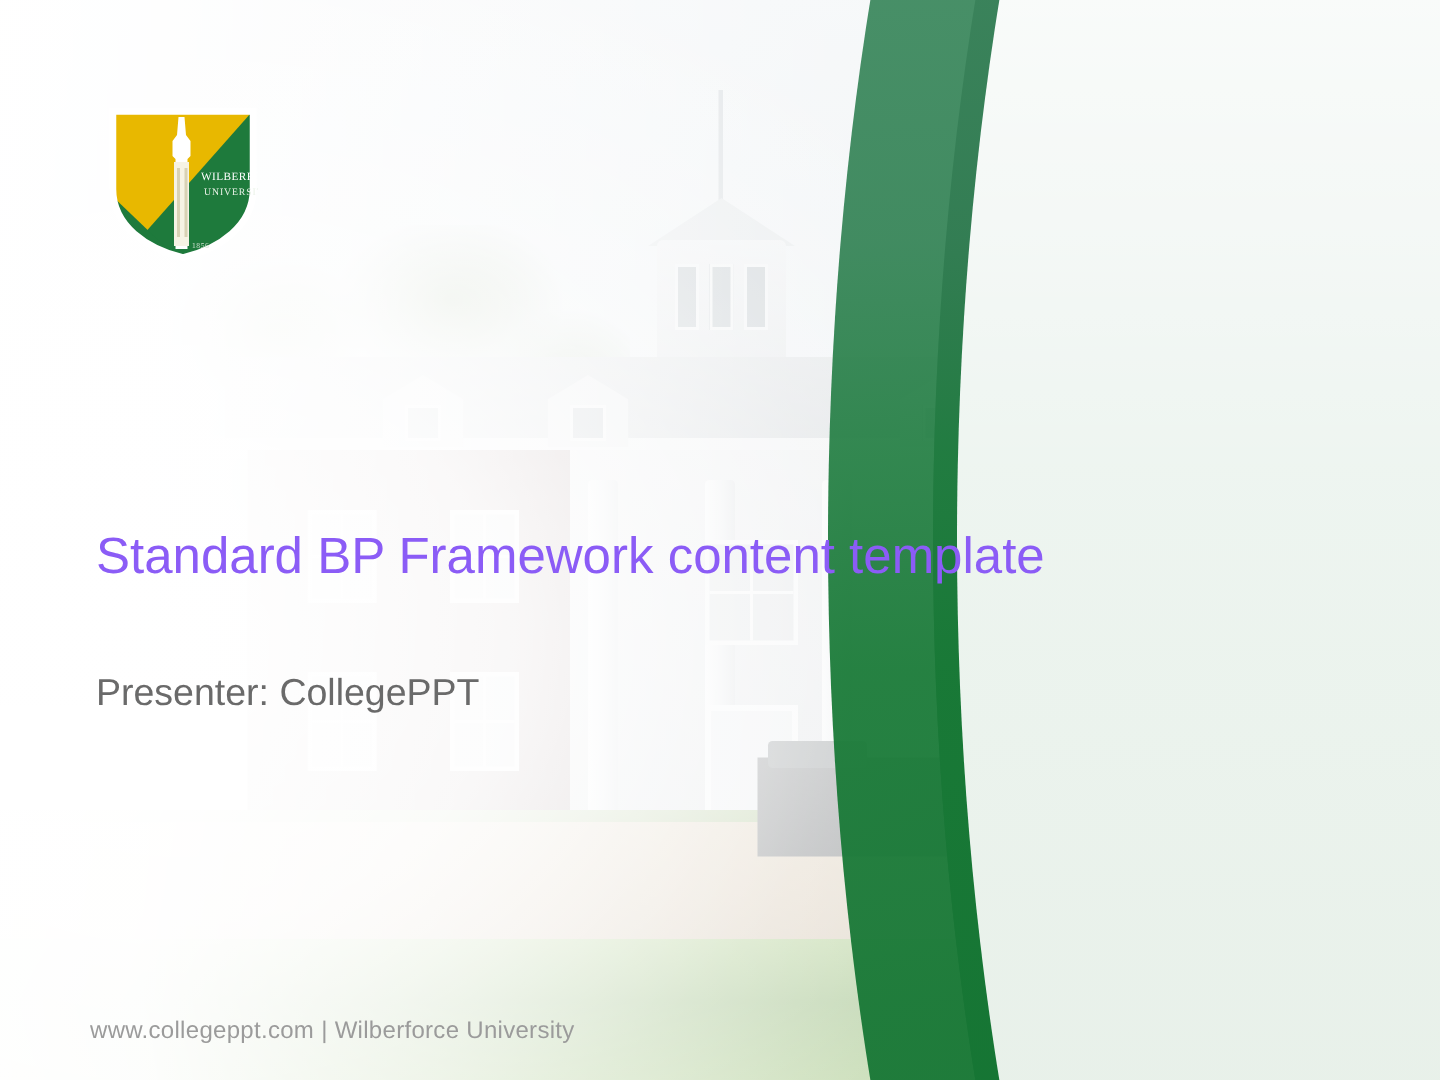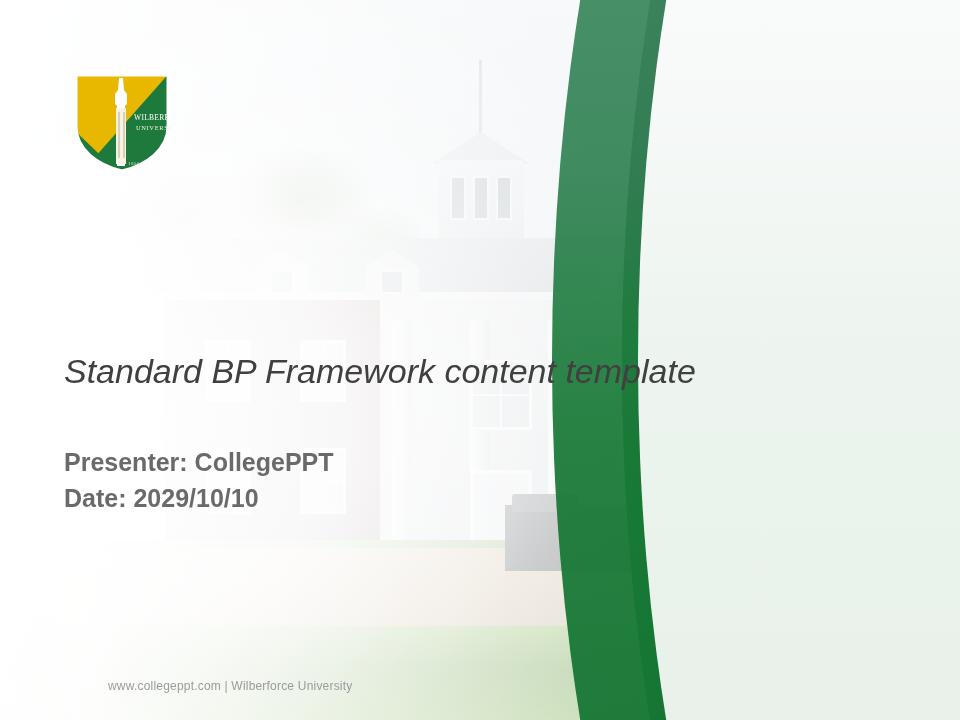--- a/index.html
+++ b/index.html
@@ -261,44 +261,41 @@
     letter-spacing: -0.5px;
     line-height: 1.05;
     white-space: nowrap;
   }
   .subtitle {
     position: absolute;
     left: 64px;
     top: 352px;
     font-size: 34px;
     font-weight: normal;
-    color: #404040;
+    color: #8b5cf6;
     line-height: 1.15;
     white-space: nowrap;
-    font-style: italic;
   }
   .meta {
     position: absolute;
     left: 64px;
     top: 444px;
     font-size: 25px;
     color: #6a6a6a;
     line-height: 1.45;
-    font-weight: bold;
   }
   .meta div { white-space: nowrap; }
   .footer {
     position: absolute;
     left: 60px;
     top: 679px;
-    font-size: 12px;
+    font-size: 16px;
     color: #9b9b9b;
     letter-spacing: 0.2px;
     white-space: nowrap;
-    margin-left: 48px;
   }
 </style>
 </head>
 <body>
 
 <div id="slide">
 
   <div class="photo-layer">
     <div class="sky"></div>
     <div class="trees-left"></div>
@@ -390,18 +387,17 @@
       <text x="62" y="50" font-family="'Liberation Serif', serif" font-size="7.5" fill="#ffffff" letter-spacing="0.3">WILBERFORCE</text>
       <text x="64" y="60" font-family="'Liberation Serif', serif" font-size="6.5" fill="#eaf2e8" letter-spacing="0.6">UNIVERSITY</text>
       <text x="56" y="95" font-family="'Liberation Serif', serif" font-size="5" fill="#cfe0cf" letter-spacing="0.4">1856</text>
     </svg>
   </div>
 
   <div class="subtitle">Standard BP Framework content template</div>
 
   <div class="meta">
     <div>Presenter: CollegePPT</div>
-    <div>Date: 2029/10/10</div>
   </div>
 
   <div class="footer">www.collegeppt.com | Wilberforce University</div>
 
 </div>
 
 </body></html>

